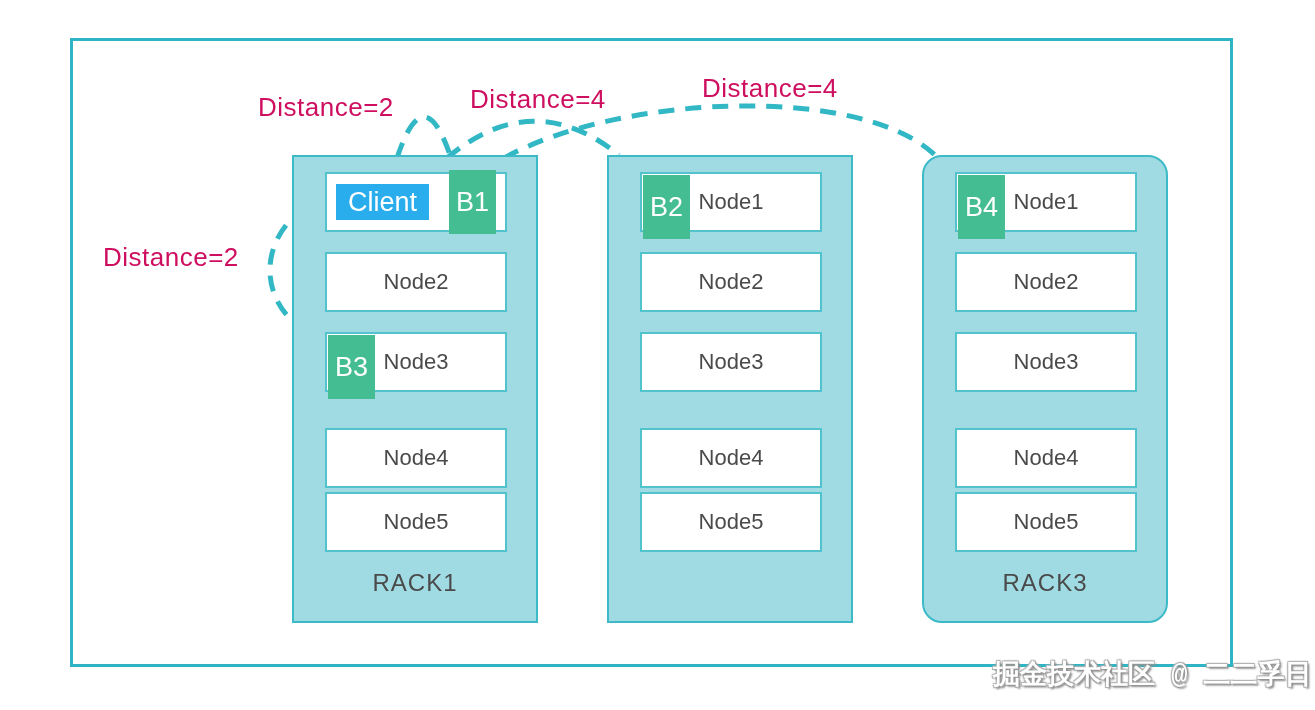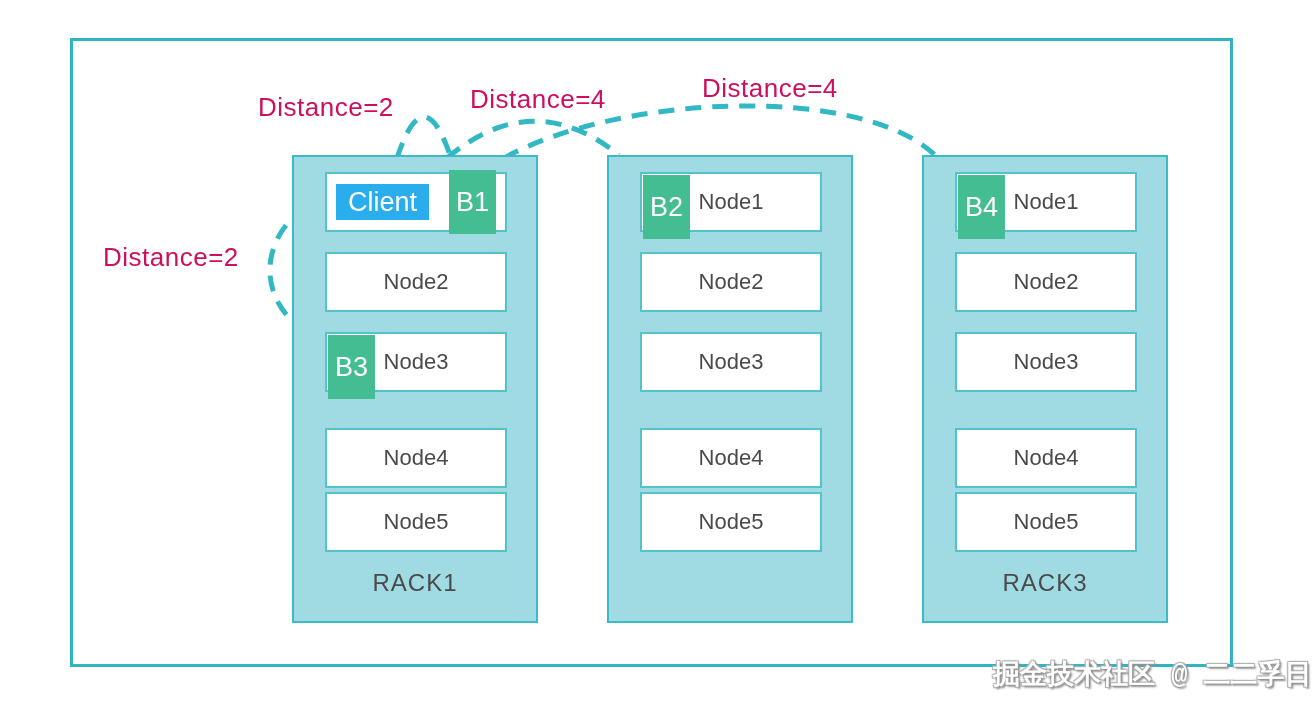--- a/index.html
+++ b/index.html
@@ -24,21 +24,21 @@
   }
   .dist-label {
     position:absolute; color:var(--distance-pink); font-size:26px;
     white-space:nowrap; letter-spacing:0.5px;
   }
   .rack {
     position:absolute; top:155px; width:246px; height:468px;
     background:var(--rack-fill); border:2px solid var(--rack-border);
     box-sizing:border-box;
   }
-  .rack.r1 { left:292px; } .rack.r2 { left:607px; } .rack.r3 { left:922px; }
+  .rack.r1 { left:292px; } .rack.r2 { left:607px; } .rack.r3 { left:922px;border-radius:20px; }
   .node {
     position:absolute; left:31px; width:182px; height:60px;
     background:#ffffff; border:2px solid var(--node-border);
     box-sizing:border-box; display:flex; align-items:center;
     justify-content:center;
   }
   .node.p1 { top:15px; } .node.p2 { top:95px; } .node.p3 { top:175px; }
   .node.p4 { top:255px;margin-top:16px; } .node.p5 { top:335px; }
   .node-label { font-size:22px; color:var(--node-text); }
   .badge {

